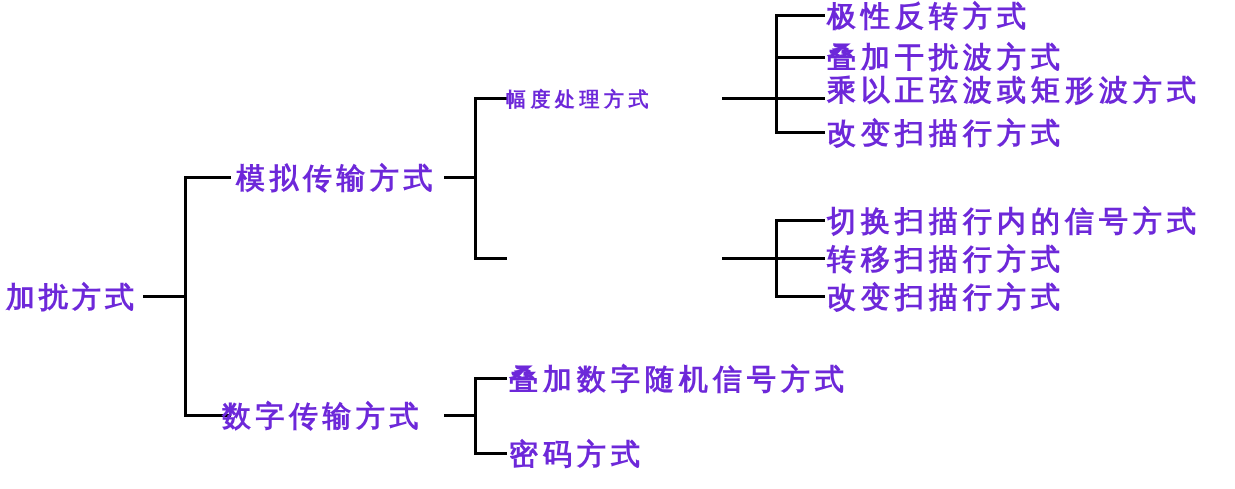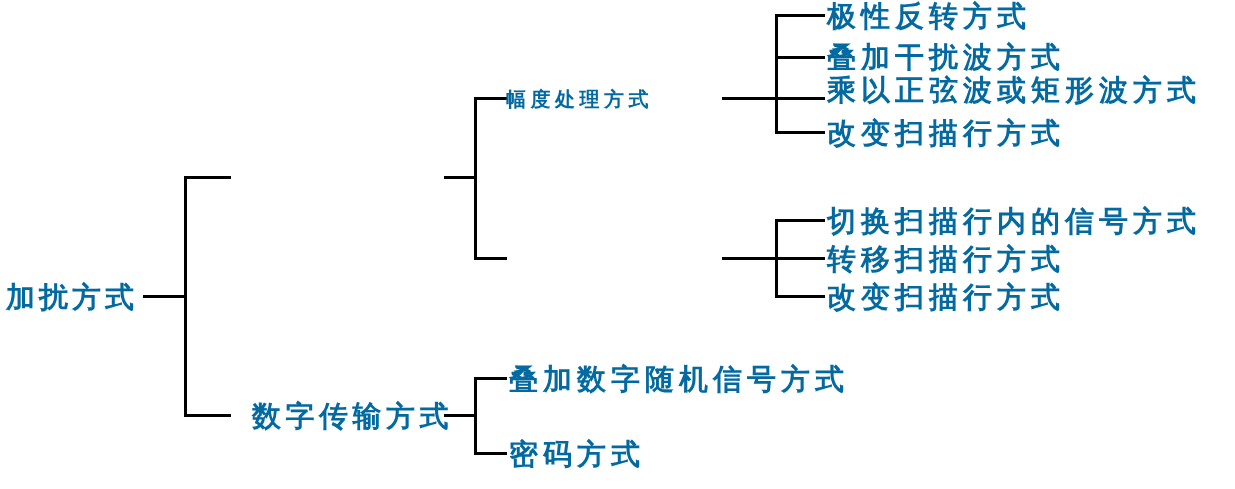--- a/index.html
+++ b/index.html
@@ -11,21 +11,21 @@
     position: relative;
     width: 1235px;
     height: 489px;
     background: #ffffff;
     overflow: hidden;
     font-family: "DejaVu Sans", sans-serif;
   }
   
   .node-label {
     position: absolute;
-    color: #0369a1;
+    color: #6d28d9;
     font-family: "DejaVu Sans", sans-serif;
     font-weight: 700;
     font-size: 29px;
     line-height: 34px;
     letter-spacing: 4.5px;
     white-space: nowrap;
     -webkit-font-smoothing: none;
   }
   .node-label.lvl1 { font-size: 29px; letter-spacing: 4px; }
   .node-label.lvl2 { font-size: 29px; letter-spacing: 4.5px; }
@@ -52,27 +52,28 @@
   <div class="node-label lvl1" style="left:6px; top:280px;">加扰方式</div>
 
   <div class="hline" style="left:143px; top:295px; width:44px;"></div>
 
   <div class="vline" style="left:184px; top:176px; height:241px;"></div>
 
   <div class="hline" style="left:184px; top:176px; width:47px;"></div>
 
   <div class="hline" style="left:184px; top:414px; width:47px;"></div>
 
+  <div class="node-label lvl2" style="left:236px; top:161px;">模拟传输方式</div>
 
   <div class="hline" style="left:444px; top:176px; width:33px;"></div>
   <div class="vline" style="left:474px; top:97px; height:163px;"></div>
   <div class="hline" style="left:474px; top:97px; width:33px;"></div>
   <div class="hline" style="left:474px; top:257px; width:33px;"></div>
 
-  <div class="node-label lvl2" style="left:252px; top:399px;">数字传输方式</div>
+  <div class="node-label lvl2" style="left:222px; top:399px;">数字传输方式</div>
 
   <div class="hline" style="left:444px; top:414px; width:33px;"></div>
   <div class="vline" style="left:474px; top:377px; height:78px;"></div>
   <div class="hline" style="left:474px; top:377px; width:33px;"></div>
   <div class="hline" style="left:474px; top:452px; width:33px;"></div>
 
   <div class="node-label lvl3" style="left:506px; top:82px;">幅度处理方式</div>
 
   <div class="hline" style="left:722px; top:97px; width:56px;"></div>
   <div class="vline" style="left:775px; top:14px; height:120px;"></div>

